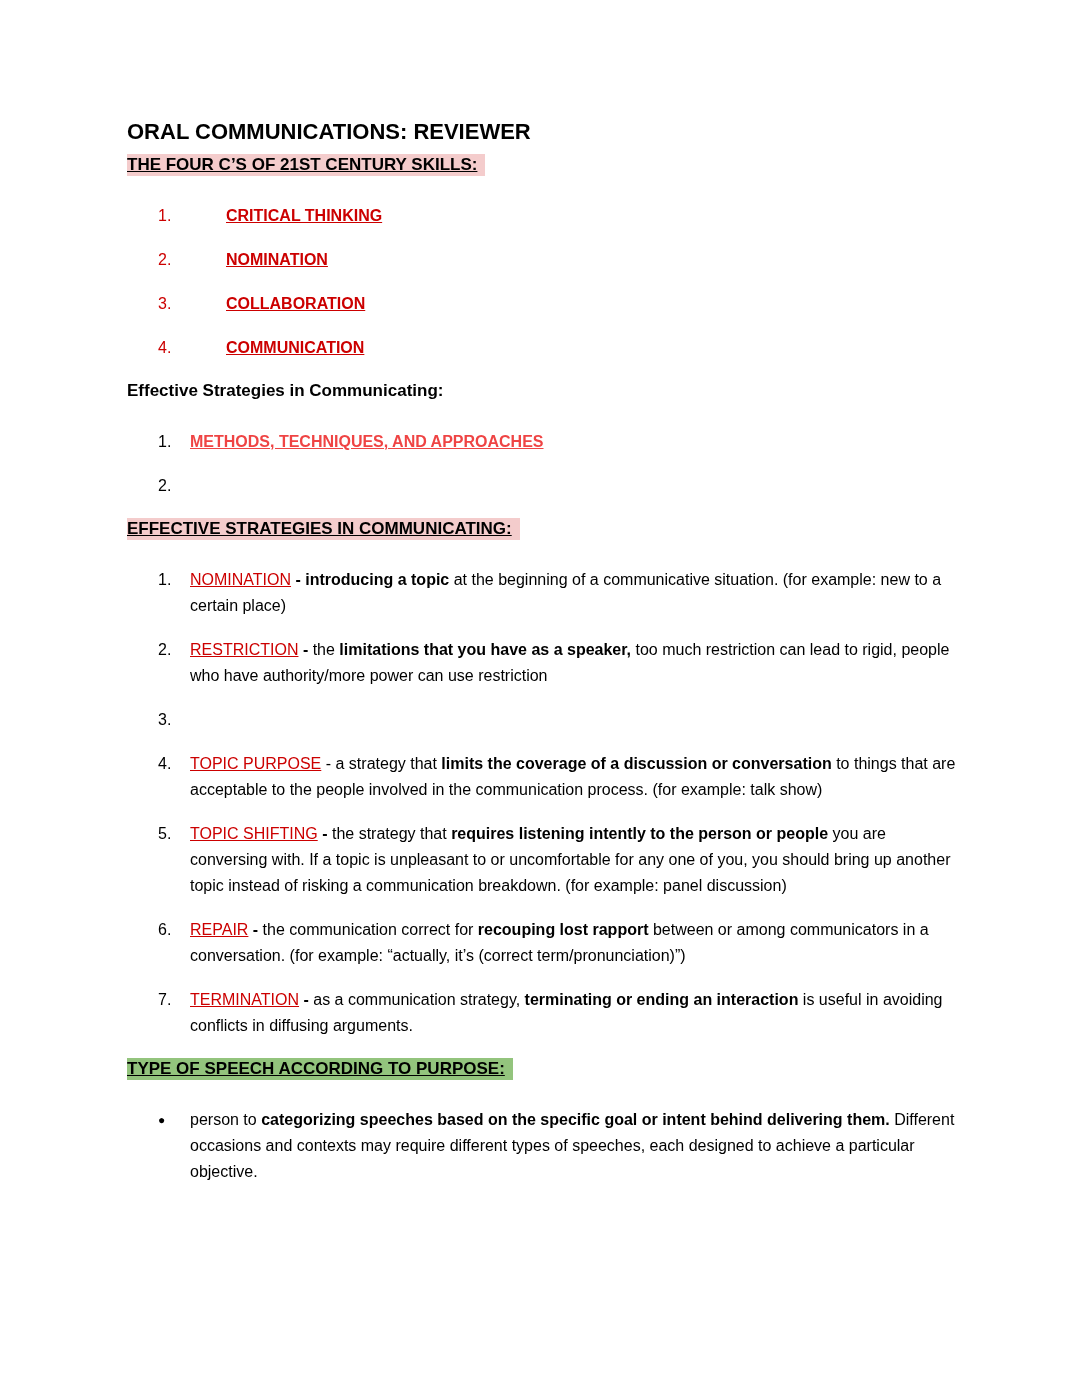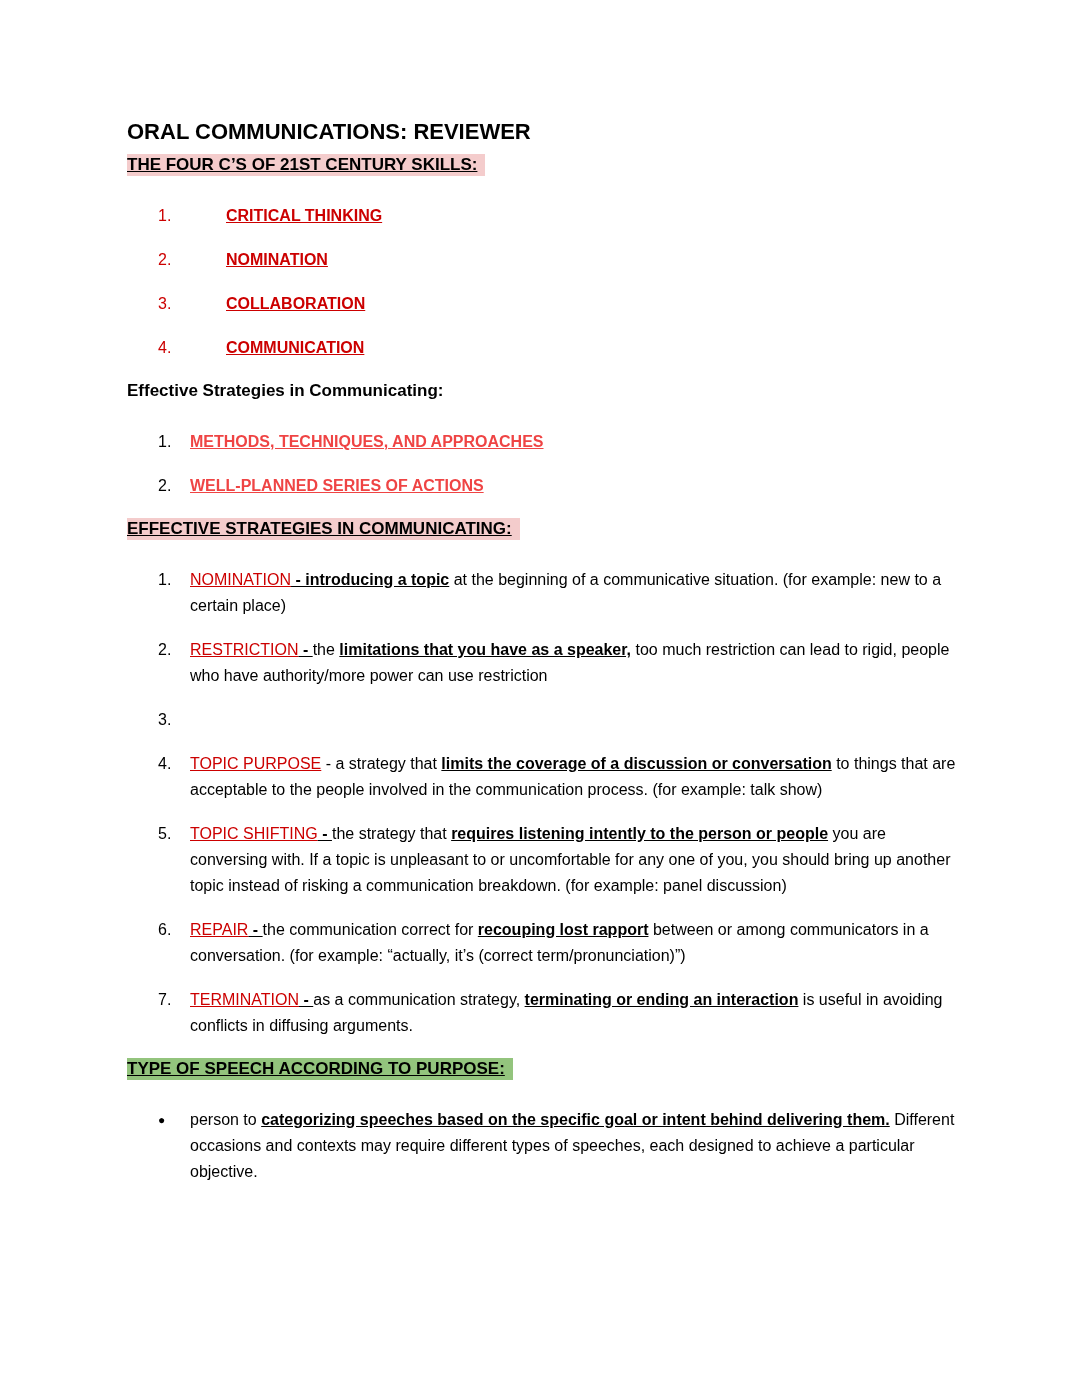--- a/index.html
+++ b/index.html
@@ -65,21 +65,21 @@
     color:#ef4444;
     font-weight:bold;
     text-decoration:underline;
   }
   .content{margin:0;}
   .term{
     color:var(--accent-red);
     font-weight:normal;
     text-decoration:underline;
   }
-  .b{font-weight:bold;text-decoration:underline;}
+  .b{font-weight:bold;}
   .bullet-marker{
     flex:0 0 32px;
     font-size:12px;
     line-height:26px;
   }
 </style>
 </head>
 <body>
 
 <div class="page">
@@ -109,21 +109,20 @@
 
   <h2 class="subheading">Effective Strategies in Communicating:</h2>
 
   <div class="list black-list">
     <div class="li">
       <span class="num">1.</span>
       <span class="label">METHODS, TECHNIQUES, AND APPROACHES</span>
     </div>
     <div class="li">
       <span class="num">2.</span>
-      <span class="label">WELL-PLANNED SERIES OF ACTIONS</span>
     </div>
   </div>
 
   <h2 class="section-heading" style="margin-top:8px;"><span class="hl hl-pink">EFFECTIVE STRATEGIES IN COMMUNICATING:</span></h2>
 
   <div class="list">
 
     <div class="li">
       <span class="num">1.</span>
       <div class="content"><span class="term">NOMINATION</span><span class="b"> - introducing a topic</span><span> at the beginning of a communicative situation. (for example: new to a certain place)</span></div>

